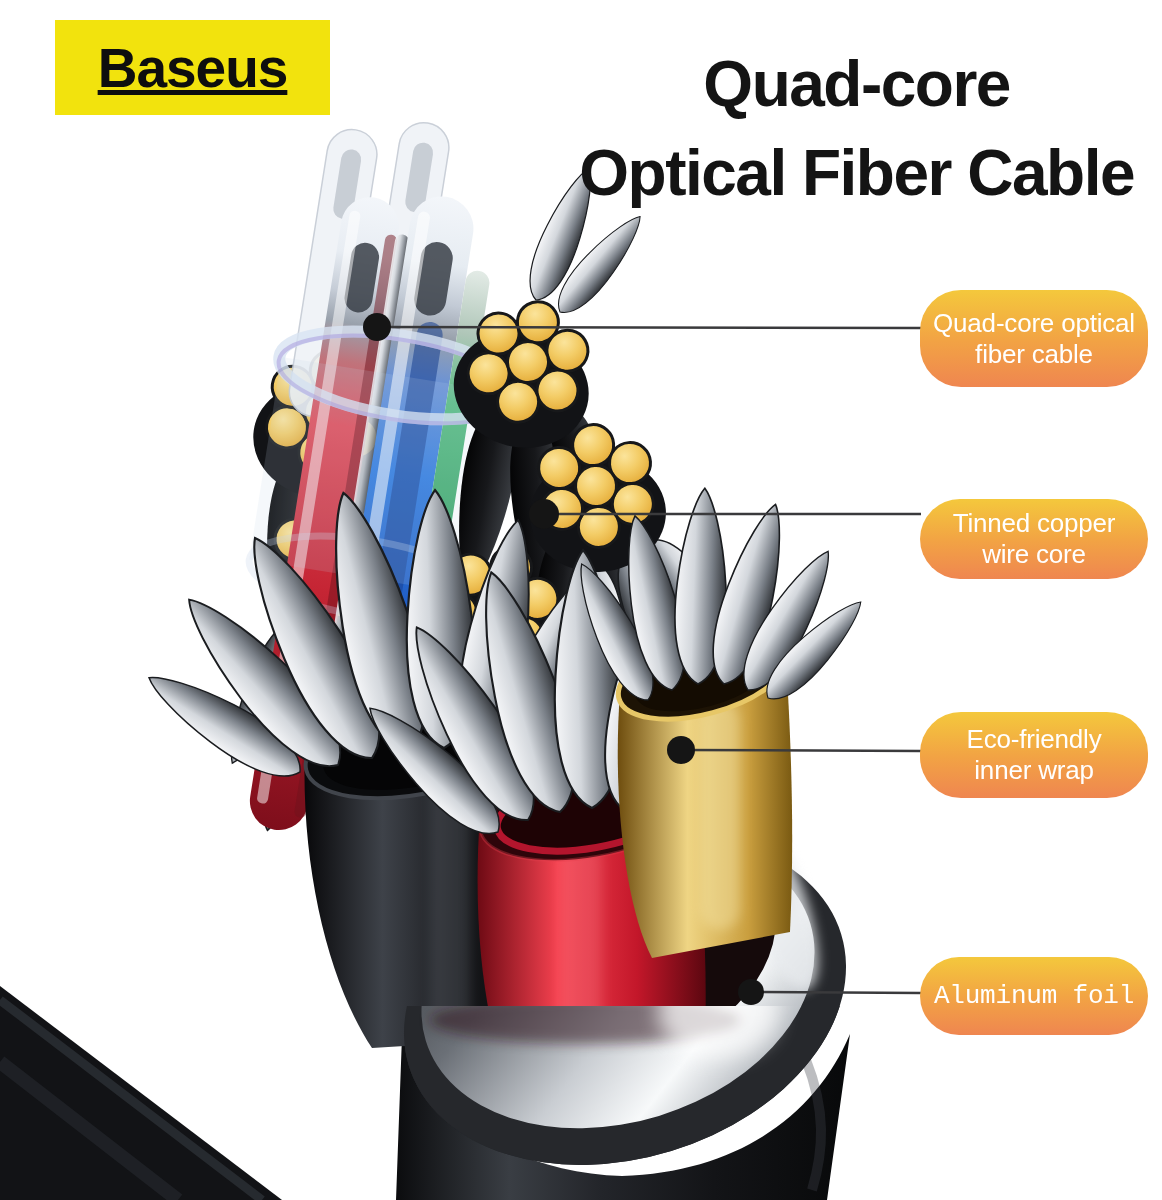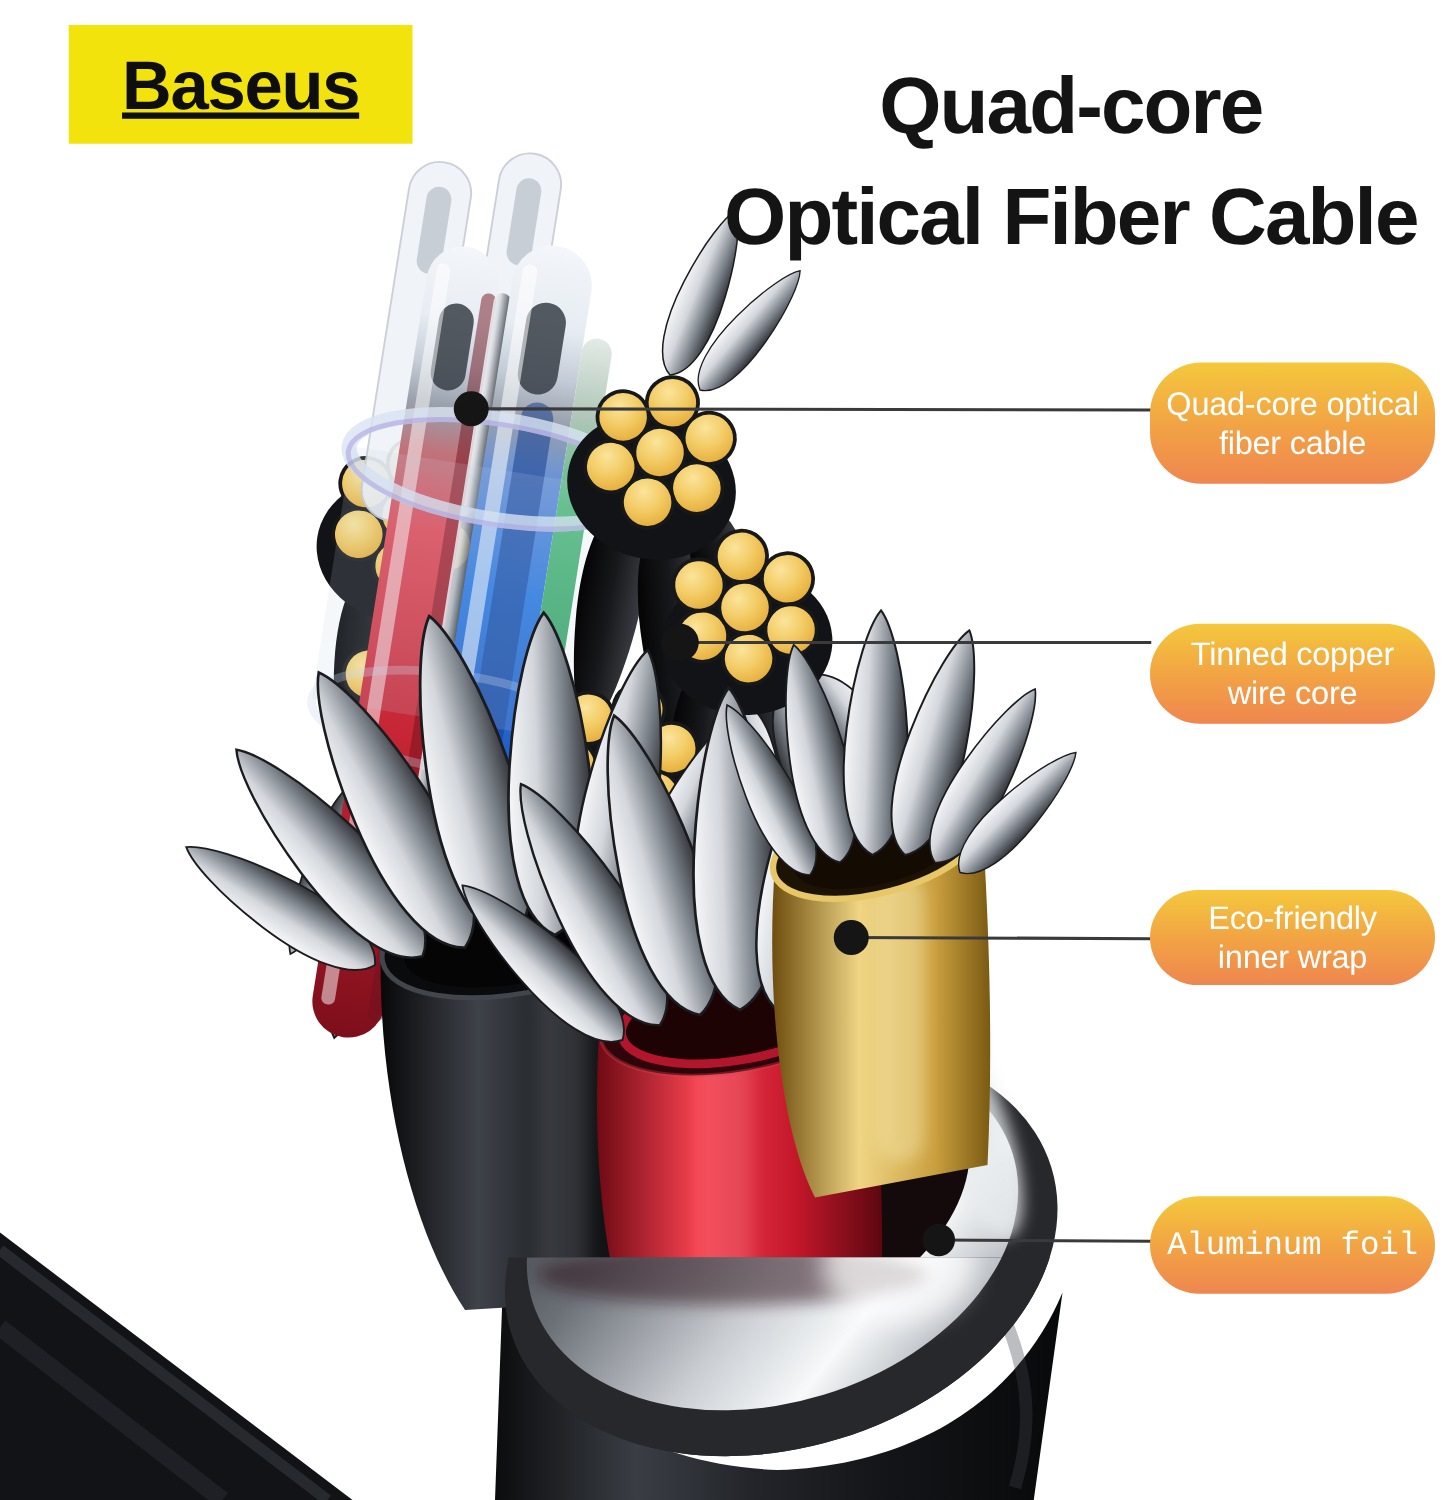--- a/index.html
+++ b/index.html
@@ -21,21 +21,21 @@
   svg.illus{position:absolute;left:0;top:0;}
   .pill{
     position:absolute;left:920px;width:228px;border-radius:41px;
     background:linear-gradient(180deg,#F4C83C 0%,#F2A344 52%,#EF8650 100%);
     color:#FFFFFF;display:flex;align-items:center;justify-content:center;
     text-align:center;font-size:26px;line-height:31px;letter-spacing:-0.2px;
     white-space:pre-line;
   }
   #pill-0{top:290px;height:97px;}
   #pill-1{top:499px;height:80px;}
-  #pill-2{top:712px;height:76px;}
+  #pill-2{top:712px;height:86px;}
   #pill-3{top:957px;height:78px;font-family:Liberation Mono, monospace;}
 </style>
 </head>
 <body>
 
 <div id="stage">
 
   <svg class="illus" width="1162" height="1200" viewBox="0 0 1162 1200">
     <defs>
       <radialGradient id="copperG" cx="38%" cy="32%" r="80%">

